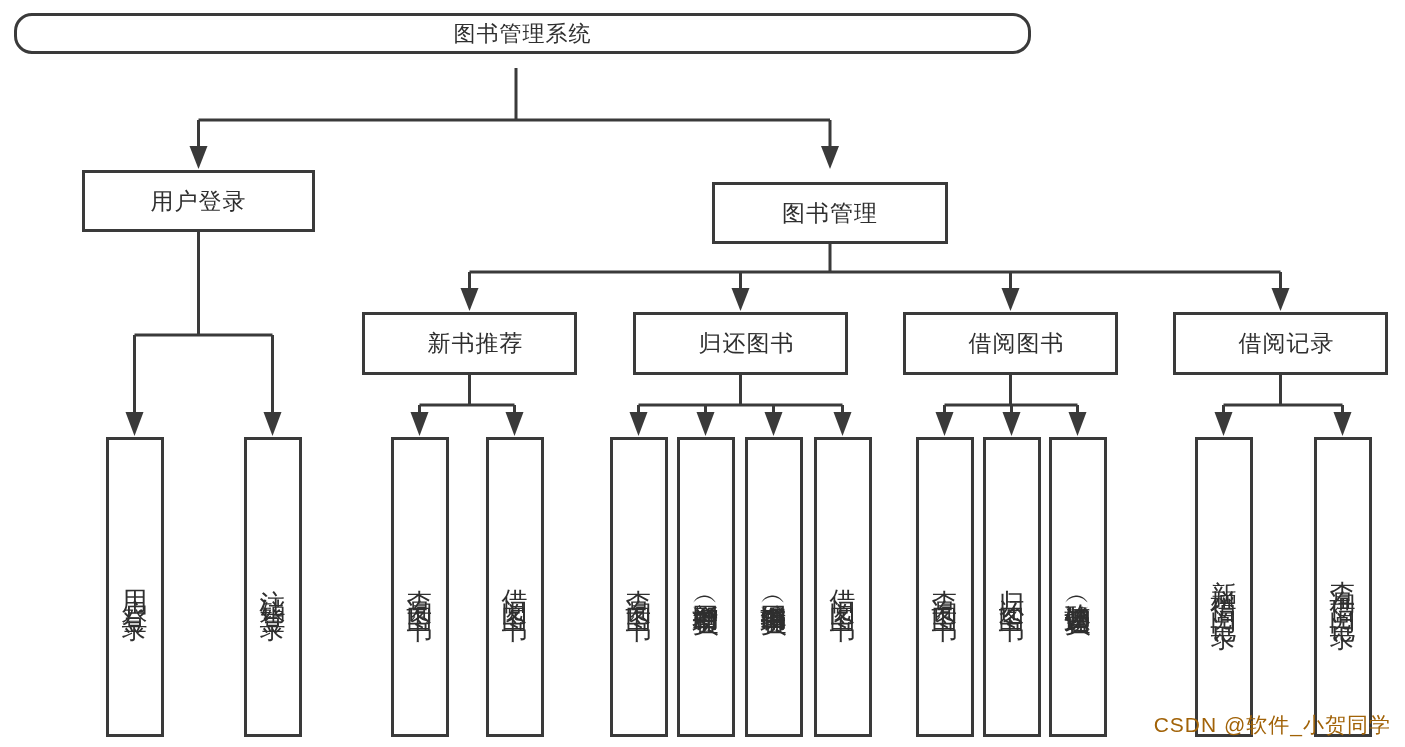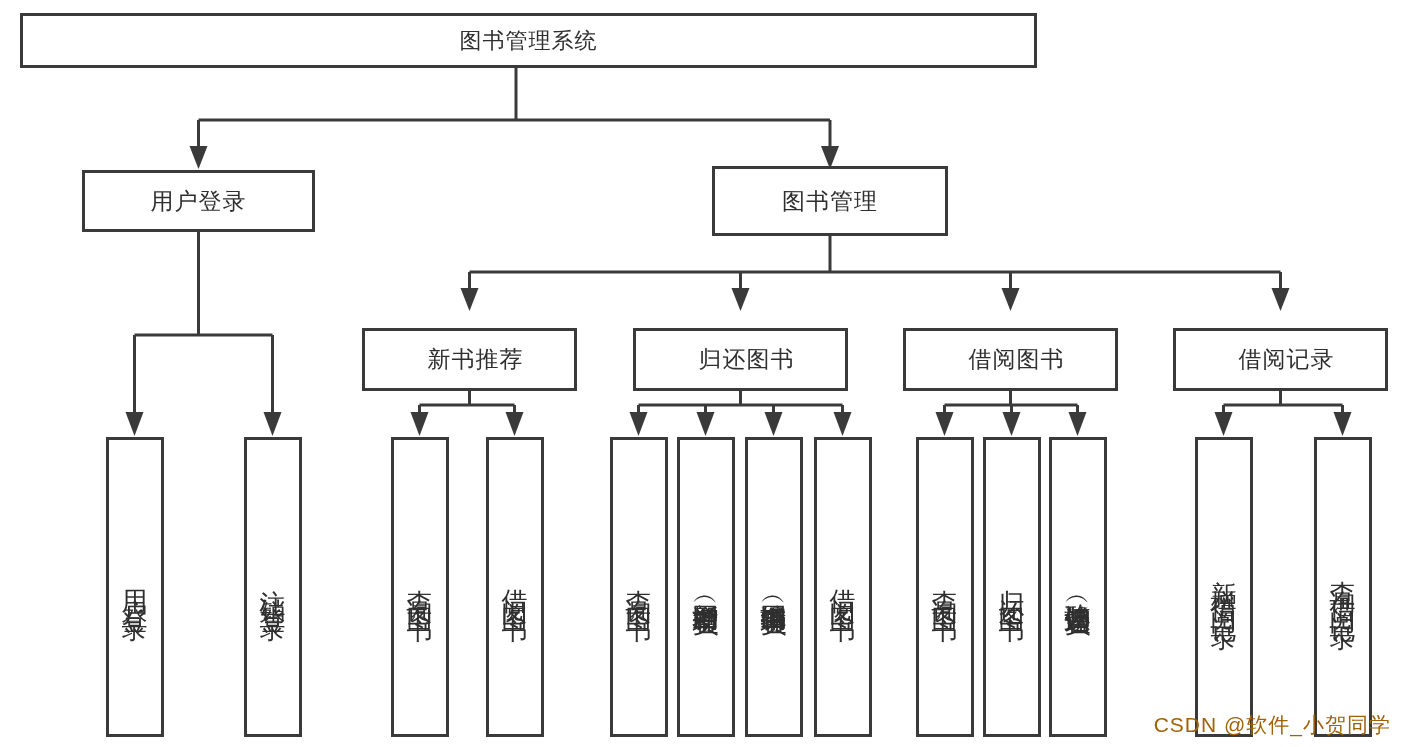--- a/index.html
+++ b/index.html
@@ -30,24 +30,24 @@
   .root-box .hlabel { font-size: 22px; }
   .leaf .vlabel {
     writing-mode: vertical-rl;
     text-orientation: mixed;
     color: #2f2f2f;
     font-size: 26px;
     letter-spacing: 9px;
     line-height: 1;
   }
   .leaf.tight .vlabel { letter-spacing: 1px; }
-  .root-box   { left: 20px;   top: 13px;  width: 1017px; height: 55px; }
+  .root-box   { left: 14px;   top: 13px;  width: 1017px; height: 41px; border-radius: 18px; }
   .n-user     { left: 82px;  top: 170px; width: 233px;  height: 62px; }
-  .n-bookmgmt { left: 712px; top: 166px; width: 236px;  height: 70px; }
-  .l3 { top: 328px; width: 215px; height: 63px; padding-left: 12px; }
+  .n-bookmgmt { left: 712px; top: 182px; width: 236px;  height: 62px; }
+  .l3 { top: 312px; width: 215px; height: 63px; padding-left: 12px; }
   .n-newbook  { left: 362px; }
   .n-borrow   { left: 633px; }
   .n-current  { left: 903px; }
   .n-records  { left: 1173px; }
   .leaf { top: 437px; width: 58px; height: 300px; }
   .lf-a1 { left: 106px; }
   .lf-a2 { left: 244px; }
   .lf-b1 { left: 391px; }
   .lf-b2 { left: 486px; }
   .lf-c1 { left: 610px; }

